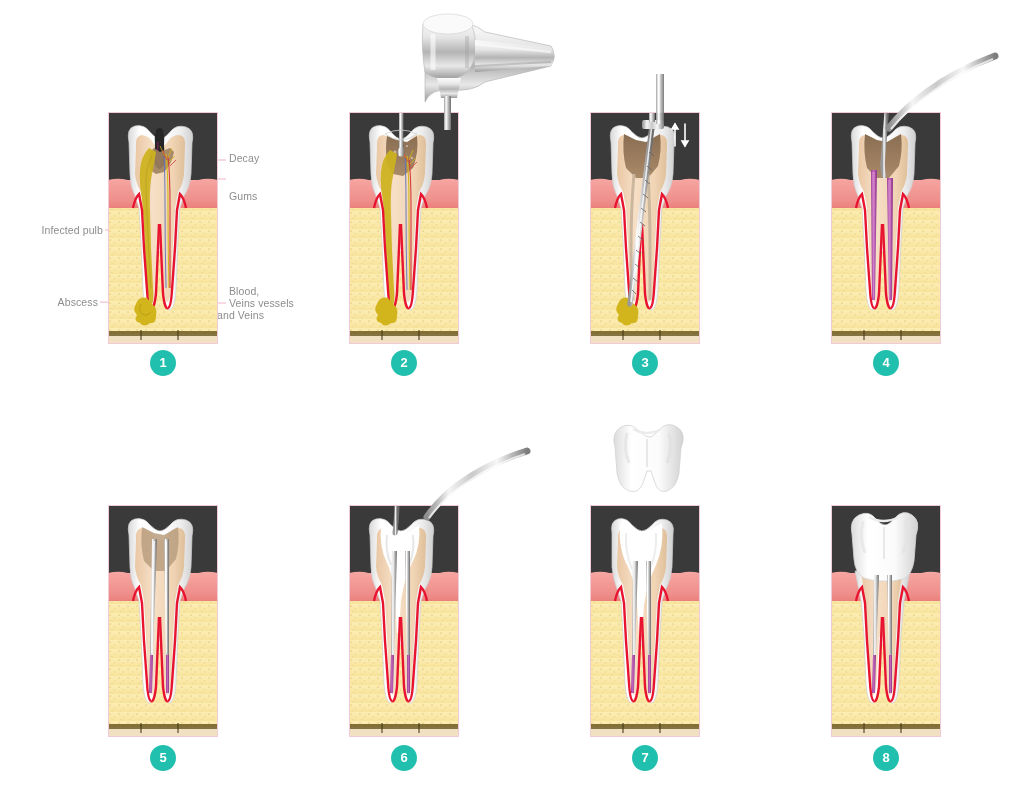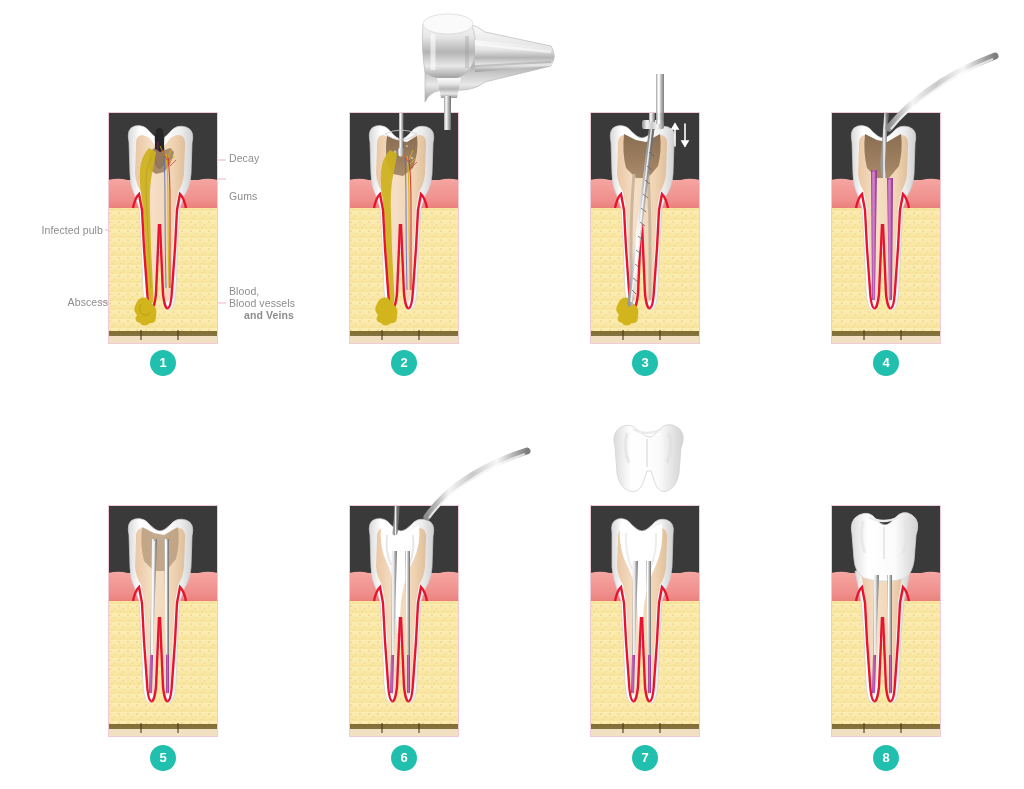--- a/index.html
+++ b/index.html
@@ -111,24 +111,24 @@
       <path d="M100,302 L138,303"></path>
       <path d="M186,303 L208,303 L226,303"></path>
     </g>
     <circle cx="166" cy="152" r="1.8" fill="#e0417a"></circle>
     <circle cx="205" cy="179" r="1.8" fill="#e0417a"></circle>
   </svg>
 
   <div class="lbl right" style="left:229px;top:152px;">Decay</div>
   <div class="lbl right" style="left:229px;top:172px;margin-top:18px;">Gums</div>
   <div class="lbl left" style="left:0px;top:224px;width:103px;">Infected pulb</div>
-  <div class="lbl left" style="left:10px;top:296px;width:98px;">Abscess</div>
+  <div class="lbl left" style="left:0px;top:296px;width:98px;">Abscess</div>
   <div class="lbl right" style="left:229px;top:285px;">Blood,</div>
-  <div class="lbl right" style="left:229px;top:297px;">Blood vessels</div>
-  <div class="lbl right" style="left:244px;top:309px;font-weight:bold;">and Veins</div>
+  <div class="lbl right" style="left:229px;top:297px;">Veins vessels</div>
+  <div class="lbl right" style="left:217px;top:309px;">and Veins</div>
 
   <div class="panel" style="left:108px;top:112px;width:110px;height:232px;">
     <svg width="110" height="232" viewBox="0 0 110 232">
       <g clip-path="url(#clipPanel)">
         <rect x="0" y="0" width="110" height="232" fill="#ffffff"></rect>
         <rect x="0" y="0" width="110" height="72" fill="#3a3a3a"></rect>
         <rect x="0" y="68" width="110" height="36" fill="url(#gGum)"></rect>
         <path d="M0,68 Q16,64 28,72 L28,104 L0,104 Z" fill="url(#gGum)"></path>
         <path d="M110,68 Q94,64 82,72 L82,104 L110,104 Z" fill="url(#gGum)"></path>
         <rect x="0" y="96" width="110" height="126" fill="url(#pBoneSpeck)"></rect>

